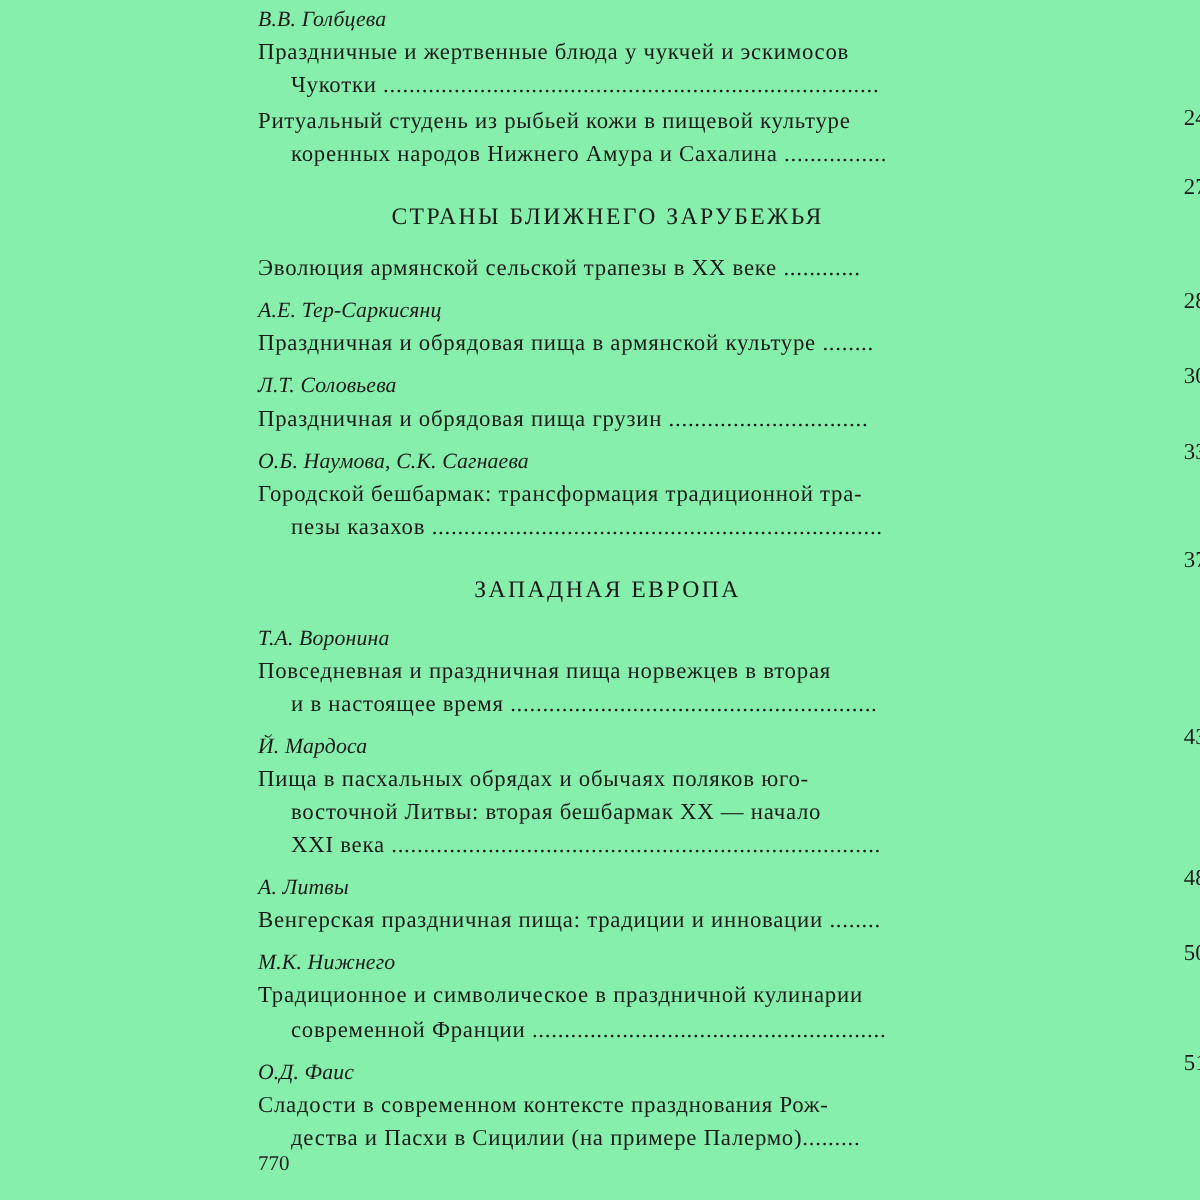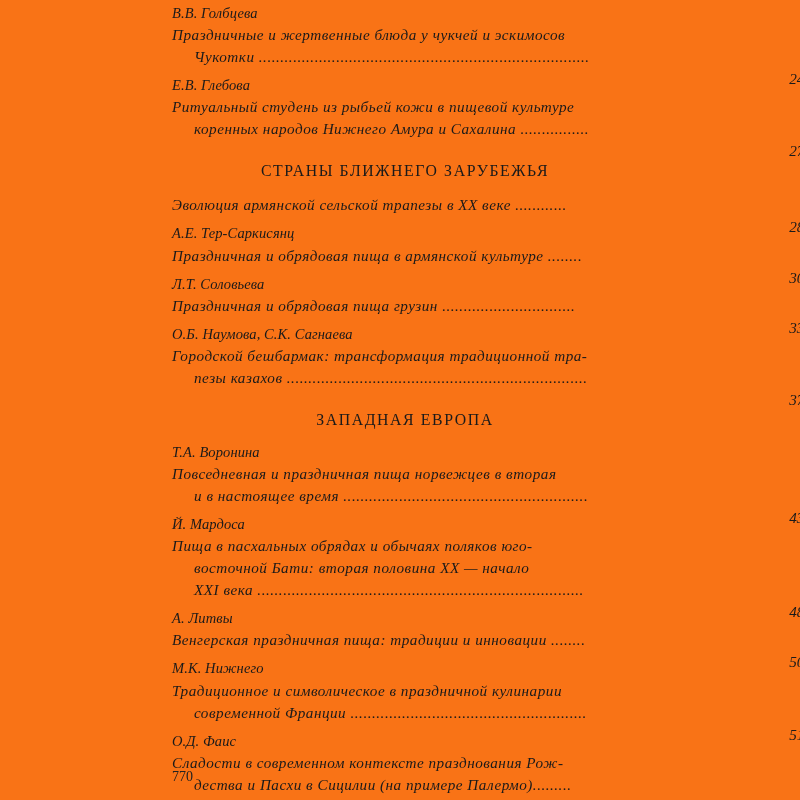--- a/index.html
+++ b/index.html
@@ -13,21 +13,21 @@
     font-family: "Liberation Serif", serif;
     color: #1a1a1a;
     overflow: hidden;
   }
   .page {
     position: relative;
     width: 800px;
     height: 800px;
     box-sizing: border-box;
     padding: 0;
-    background: #f97316;
+    background: #86efac;
   }
   .content {
     position: absolute;
     left: 172px;
     top: 4px;
     width: 466px;
   }
   .entry {
     margin-bottom: 2px;
     position: relative;
@@ -73,21 +73,20 @@
     left: 172px;
     top: 769px;
     font-size: 14px;
     color: #222;
   }
   .indent {
     text-indent: 0;
   }
   .row {
     position: relative;
-    font-style: italic;
   }
   .leaders {
     letter-spacing: 0.5px;
   }
 </style>
 </head>
 <body>
 
 <div class="page">
   <div class="content" id="toc">
@@ -95,21 +94,20 @@
         <div class="author">В.В. Голбцева</div>
         <div class="titleline row">
           <span class="txt leaders">Праздничные и жертвенные блюда у чукчей и эскимосов</span>
         </div>
         <div class="titleline row indent">
           <span class="txt leaders" style="padding-left: 22px;">Чукотки .............................................................................</span>
           <span class="page-num">249</span>
         </div>
       </div>
       <div class="entry">
-        <div class="author">Е.В. Глебова</div>
         <div class="titleline row">
           <span class="txt leaders">Ритуальный студень из рыбьей кожи в пищевой культуре</span>
         </div>
         <div class="titleline row indent">
           <span class="txt leaders" style="padding-left: 22px;">коренных народов Нижнего Амура и Сахалина ................</span>
           <span class="page-num">271</span>
         </div>
       </div>
       <div class="section-head">СТРАНЫ БЛИЖНЕГО ЗАРУБЕЖЬЯ</div>
       <div class="entry">
@@ -152,21 +150,21 @@
           <span class="txt leaders" style="padding-left: 22px;">и в настоящее время .........................................................</span>
           <span class="page-num">435</span>
         </div>
       </div>
       <div class="entry">
         <div class="author">Й. Мардоса</div>
         <div class="titleline row">
           <span class="txt leaders">Пища в пасхальных обрядах и обычаях поляков юго-</span>
         </div>
         <div class="titleline row indent">
-          <span class="txt leaders" style="padding-left: 22px;">восточной Бати: вторая половина XX — начало</span>
+          <span class="txt leaders" style="padding-left: 22px;">восточной Литвы: вторая бешбармак XX — начало</span>
         </div>
         <div class="titleline row indent">
           <span class="txt leaders" style="padding-left: 22px;">XXI века ............................................................................</span>
           <span class="page-num">488</span>
         </div>
       </div>
       <div class="entry">
         <div class="author">А. Литвы</div>
         <div class="titleline row">
           <span class="txt leaders">Венгерская праздничная пища: традиции и инновации ........</span>

